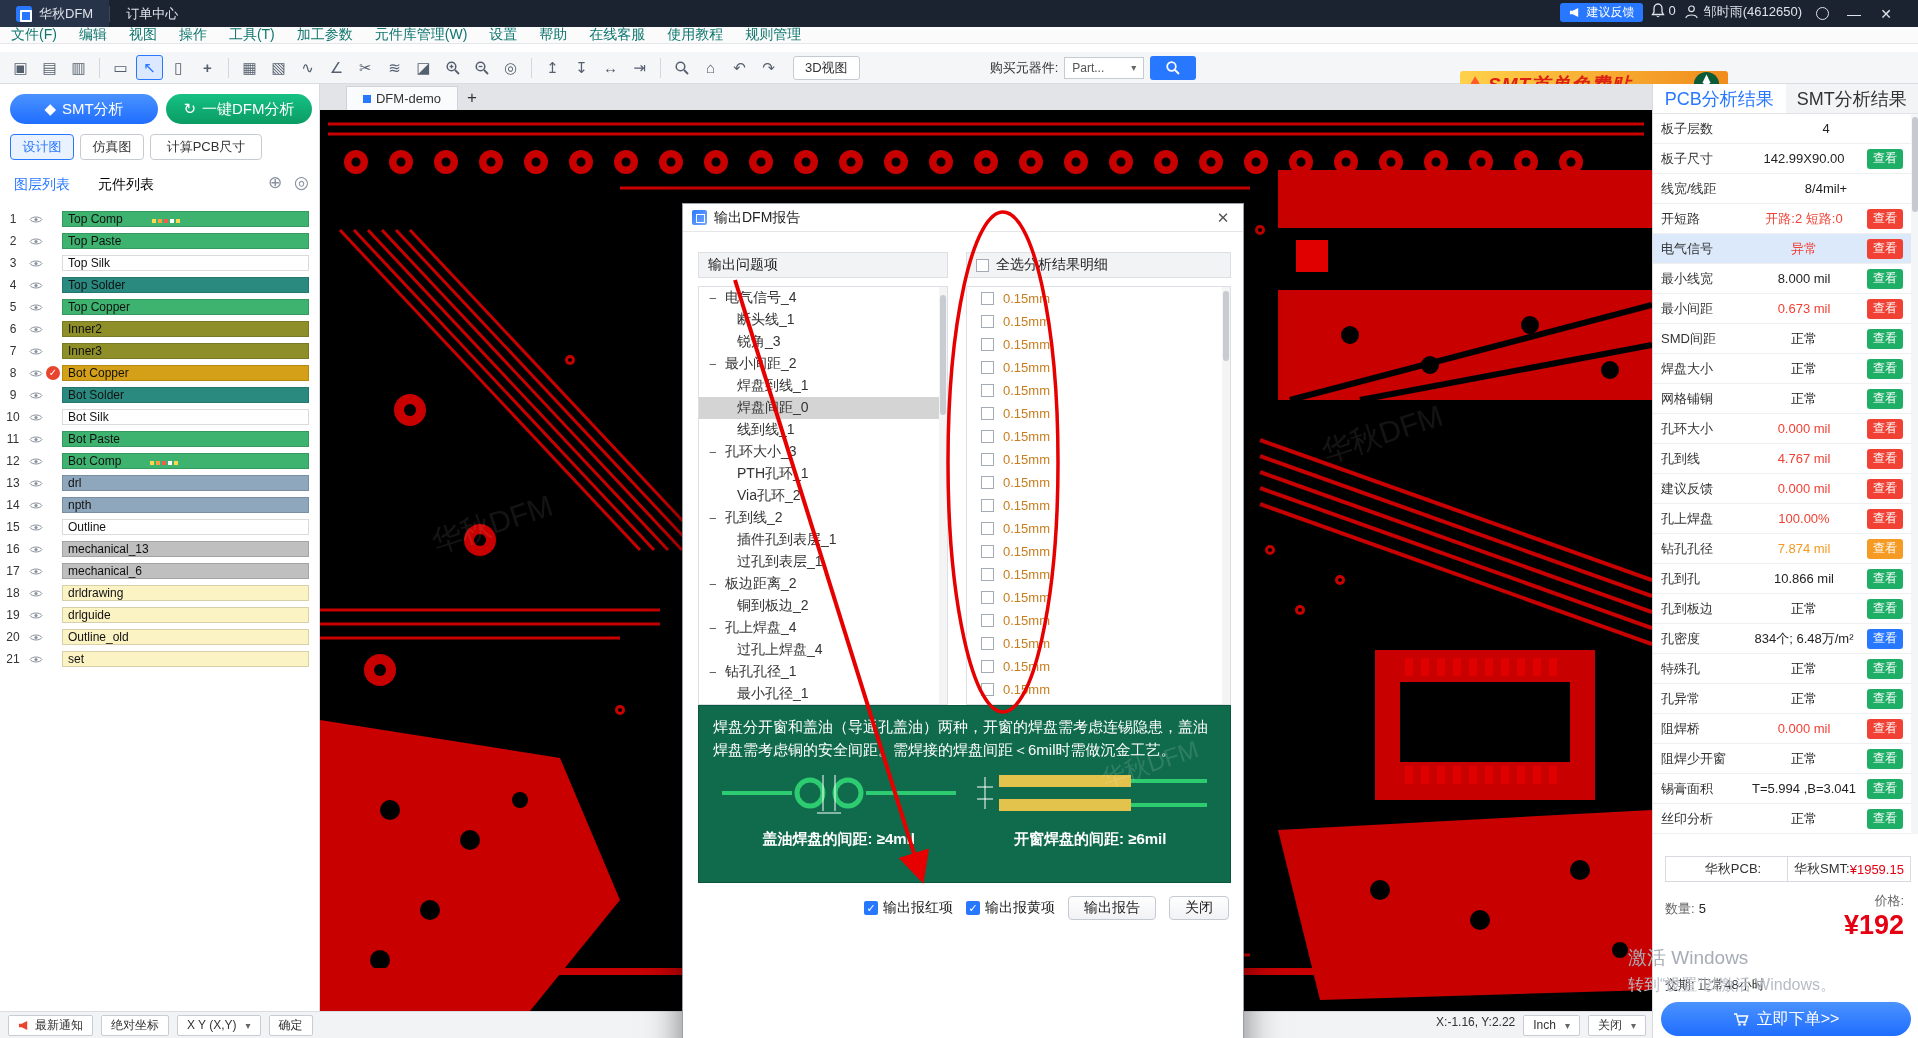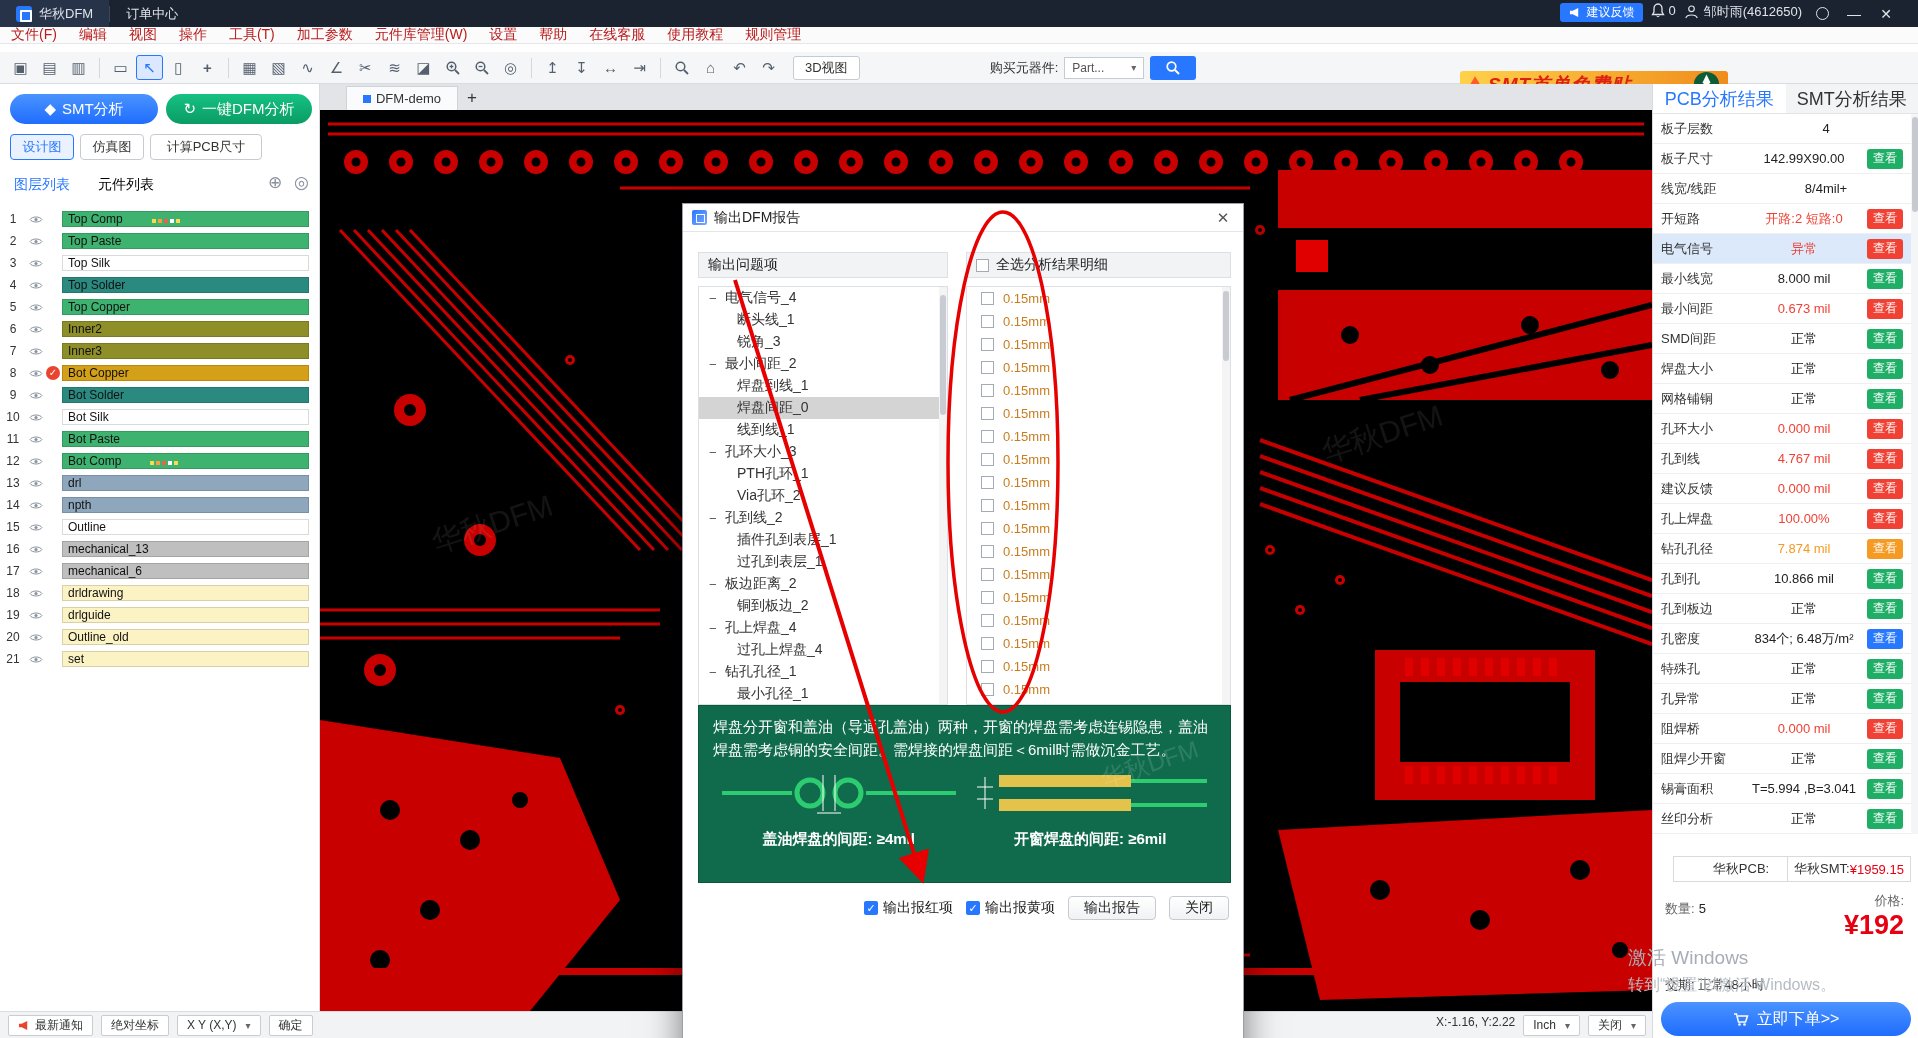--- a/index.html
+++ b/index.html
@@ -13,21 +13,21 @@
   .tb-tab.active{background:#273349}
   .applogo{width:16px;height:16px;background:#2878ff;border-radius:3px;position:relative}
   .applogo:after{content:"";position:absolute;left:4px;top:4px;width:8px;height:8px;border:2px solid #fff;border-radius:1px}
   .tb-div{width:1px;height:16px;background:#3a4557}
   .tb-right{margin-left:auto;display:flex;align-items:flex-start;gap:8px;padding-right:20px}
   .feedback{background:#2878ff;color:#fff;border-radius:3px;height:19px;padding:0 9px;display:flex;align-items:center;gap:5px;font-size:12px}
   .tb-ico{width:24px;height:22px;display:flex;align-items:center;justify-content:center;font-size:14px}
   .ringicon{width:13px;height:13px;border:1.5px solid #dfe3ea;border-radius:50%}
 
   
-  .menubar{position:absolute;left:0;top:27px;width:1918px;height:17px;background:#fbfbfc;border-bottom:1px solid #e4e6ea;display:flex;align-items:center;font-size:14px;color:#b91c1c}
+  .menubar{position:absolute;left:0;top:27px;width:1918px;height:17px;background:#fbfbfc;border-bottom:1px solid #e4e6ea;display:flex;align-items:center;font-size:14px;color:#0f766e}
   .mi{padding:0 11px;height:25px;display:flex;align-items:center}
 
   
   .toolbar{position:absolute;left:0;top:52px;width:1918px;height:32px;background:#f5f6f8;border-bottom:1px solid #d9dce1;display:flex;align-items:center;padding-left:6px}
   .ti{width:27px;height:25px;display:flex;align-items:center;justify-content:center;font-size:15px;color:#55606e;border-radius:3px;margin:0 1px}
   .ti.active{background:#dce8ff;border:1px solid #2878ff;color:#2878ff}
   .tsep{width:1px;height:20px;background:#d4d8dd;margin:0 6px}
   .btn3d{border:1px solid #c6cad1;background:#fff;border-radius:3px;height:24px;padding:0 11px;font-size:13px;color:#333;display:flex;align-items:center;margin-left:10px}
   .buywrap{display:flex;align-items:center;gap:6px;margin-left:130px;font-size:13px;color:#333}
   .partsel{border:1px solid #c6cad1;background:#fff;height:22px;width:80px;display:flex;align-items:center;justify-content:space-between;padding:0 7px;font-size:12px;color:#555}
@@ -826,21 +826,21 @@
         </div>
       <div class="rrow st-ok">
           <span class="rl">丝印分析</span>
           <span class="rv">正常</span>
           <span class="vw">查看</span>
         </div>
     </div>
     <div class="rp-sb">
         <i></i>
       </div>
-    <div class="ptog" style="left:20px;width:136px">
+    <div class="ptog" style="left:12px;width:136px">
         <span>华秋PCB:</span>
       </div>
     <div class="ptog" style="left:134px;width:124px">
         <span>华秋SMT:</span>
         <span style="color:#e60012">¥1959.15</span>
       </div>
     <div class="qty"><span>数量:</span><b>5</b></div>
     <div class="plabel">价格:</div>
     <div class="pval">¥192</div>
     <div class="deliv">交期: 正常48小时</div>

